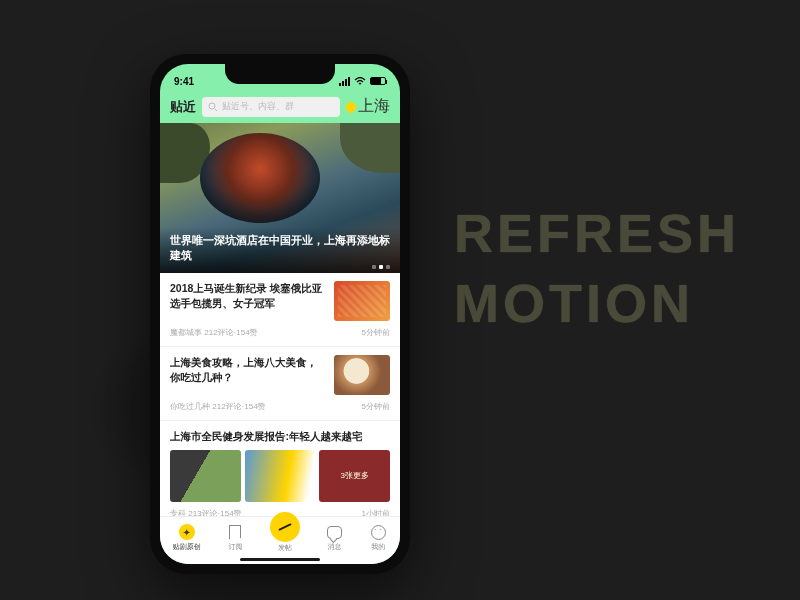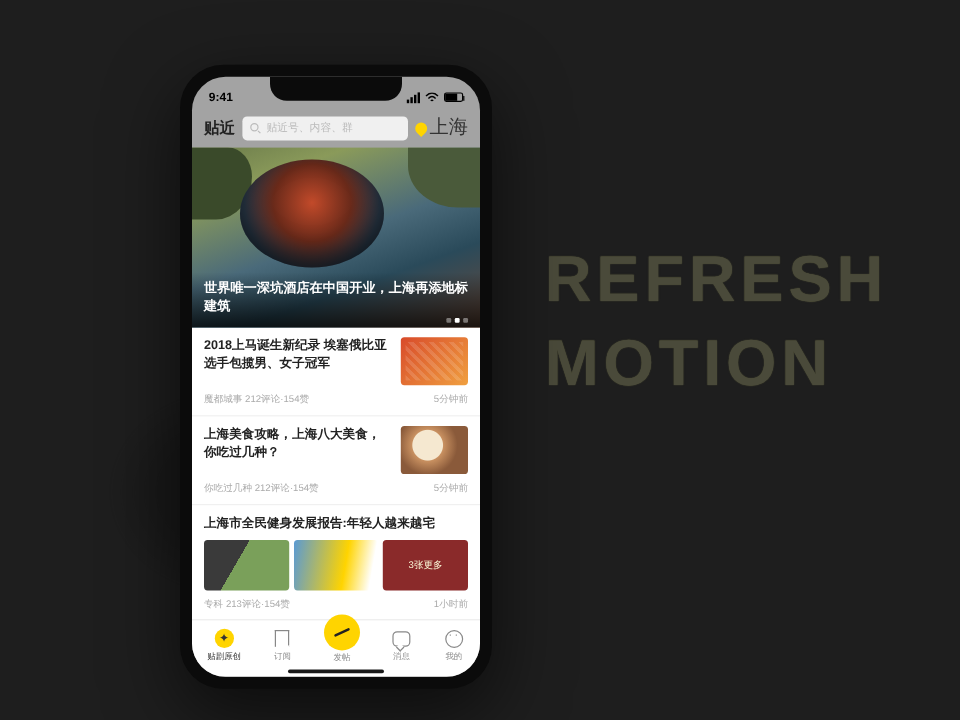--- a/index.html
+++ b/index.html
@@ -24,21 +24,21 @@
     font-family: "Arial Black", sans-serif;
   }
   
   .phone {
     position: absolute; left: 150px; top: 54px;
     width: 260px; height: 520px;
     background: #0b0b0b; border-radius: 36px;
     padding: 10px; box-shadow: 0 20px 60px rgba(0,0,0,.6);
   }
   .screen {
-    width: 100%; height: 100%; background: #a3a3a3;
+    width: 100%; height: 100%; background: #86efac;
     border-radius: 28px; overflow: hidden; position: relative;
     display: flex; flex-direction: column;
   }
   .notch {
     position: absolute; top: 0; left: 50%; transform: translateX(-50%);
     width: 110px; height: 20px; background: #0b0b0b;
     border-bottom-left-radius: 14px; border-bottom-right-radius: 14px; z-index: 20;
   }
   .status-bar {
     height: 28px; display: flex; justify-content: space-between; align-items: center;
@@ -87,21 +87,21 @@
   .item { padding:8px 10px; border-bottom:1px solid #f0f0f0; }
   .item-row { display:flex; gap:8px; }
   .item-text { flex:1; }
   .item-title { font-size:10.5px; font-weight:600; color:#222; line-height:1.4; }
   .item-meta { display:flex; justify-content:space-between; font-size:8px; color:#aaa; margin-top:6px;gap:35px; }
   .thumb { width:56px; height:40px; border-radius:3px; flex-shrink:0; }
   .thumb.a { background: linear-gradient(135deg,#d84a2a,#f0a040); position:relative; }
   .thumb.a::after { content:""; position:absolute; inset:4px; background:repeating-linear-gradient(45deg,#fff2,#fff2 3px,transparent 3px,transparent 6px); }
   .thumb.b { background: radial-gradient(circle at 40% 40%, #f5e8d0 30%, #c89060 32%, #8a5a3a 60%); }
   .tri-thumbs { display:flex; gap:4px; margin-top:6px; }
-  .tri-thumbs div { flex:1; height:42px; border-radius:3px; }
+  .tri-thumbs div { flex:1; height:52px; border-radius:3px; }
   .t1 { background:linear-gradient(120deg,#3a3a3a 40%,#7aa05a 40%); }
   .t2 { background:linear-gradient(100deg,#5a9ad4,#ffd400 60%,#fff 90%); }
   .t3 { background:#8a2a2a; display:flex; align-items:center; justify-content:center; color:#ffd; font-size:8px; }
   .item4-title { font-size:10.5px; font-weight:600; color:#222; padding-top:4px; }
   
   .tabbar {
     height:48px; border-top:1px solid #eee; background:#fff;
     display:flex; align-items:center; justify-content:space-around;
     padding-bottom:6px;
   }

